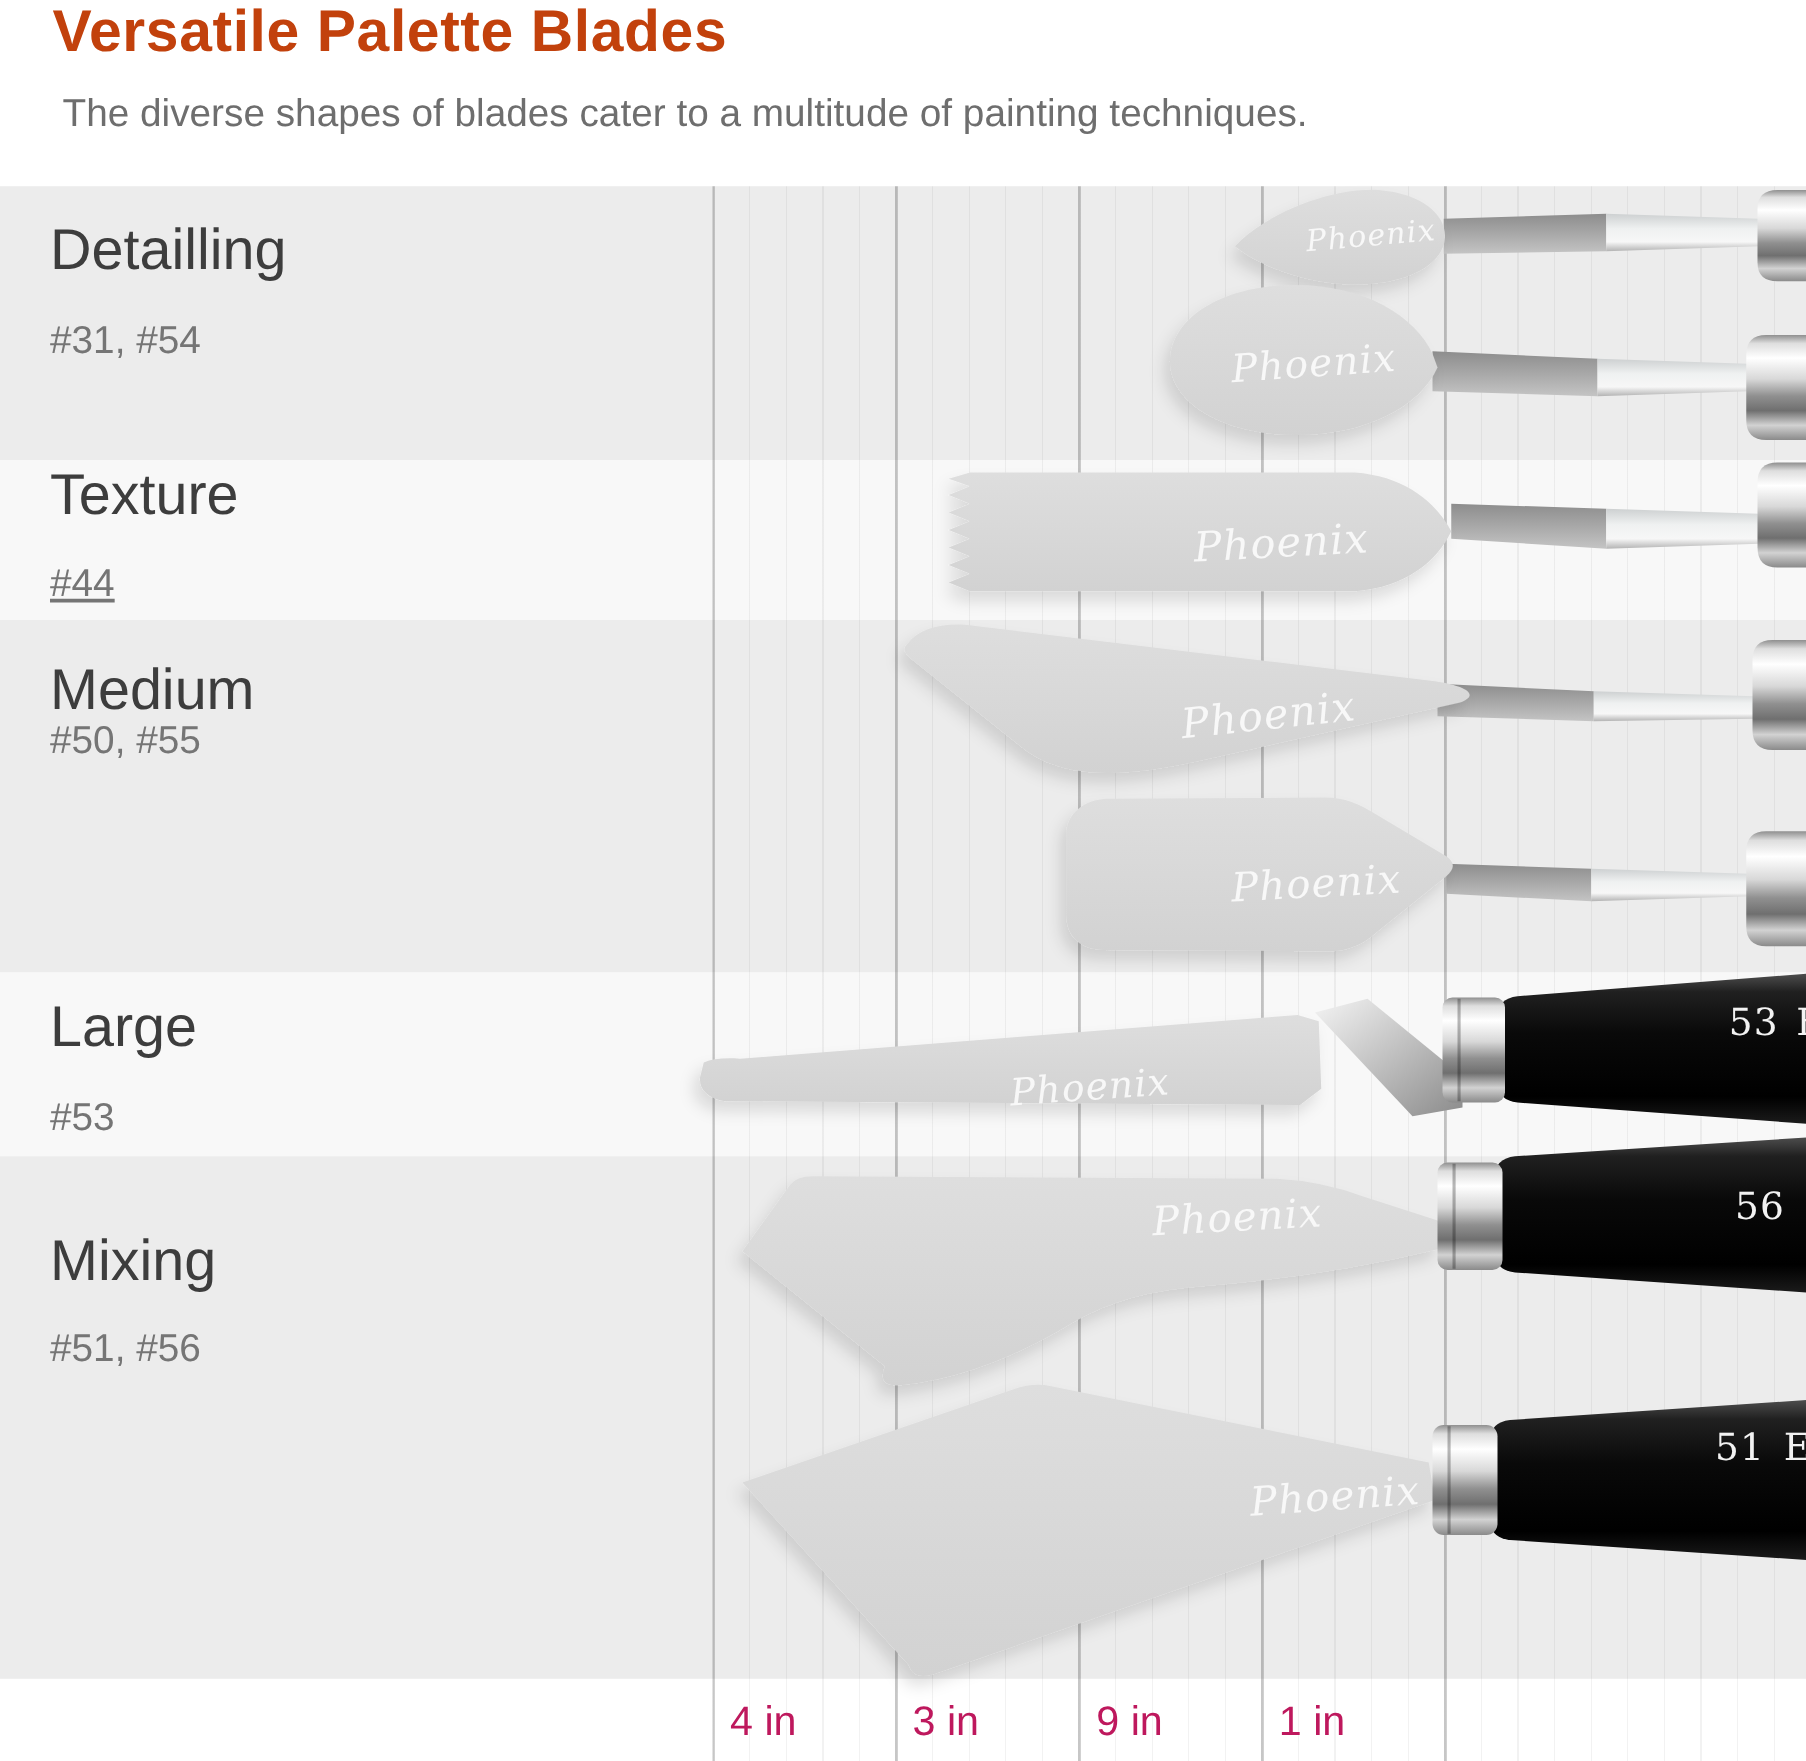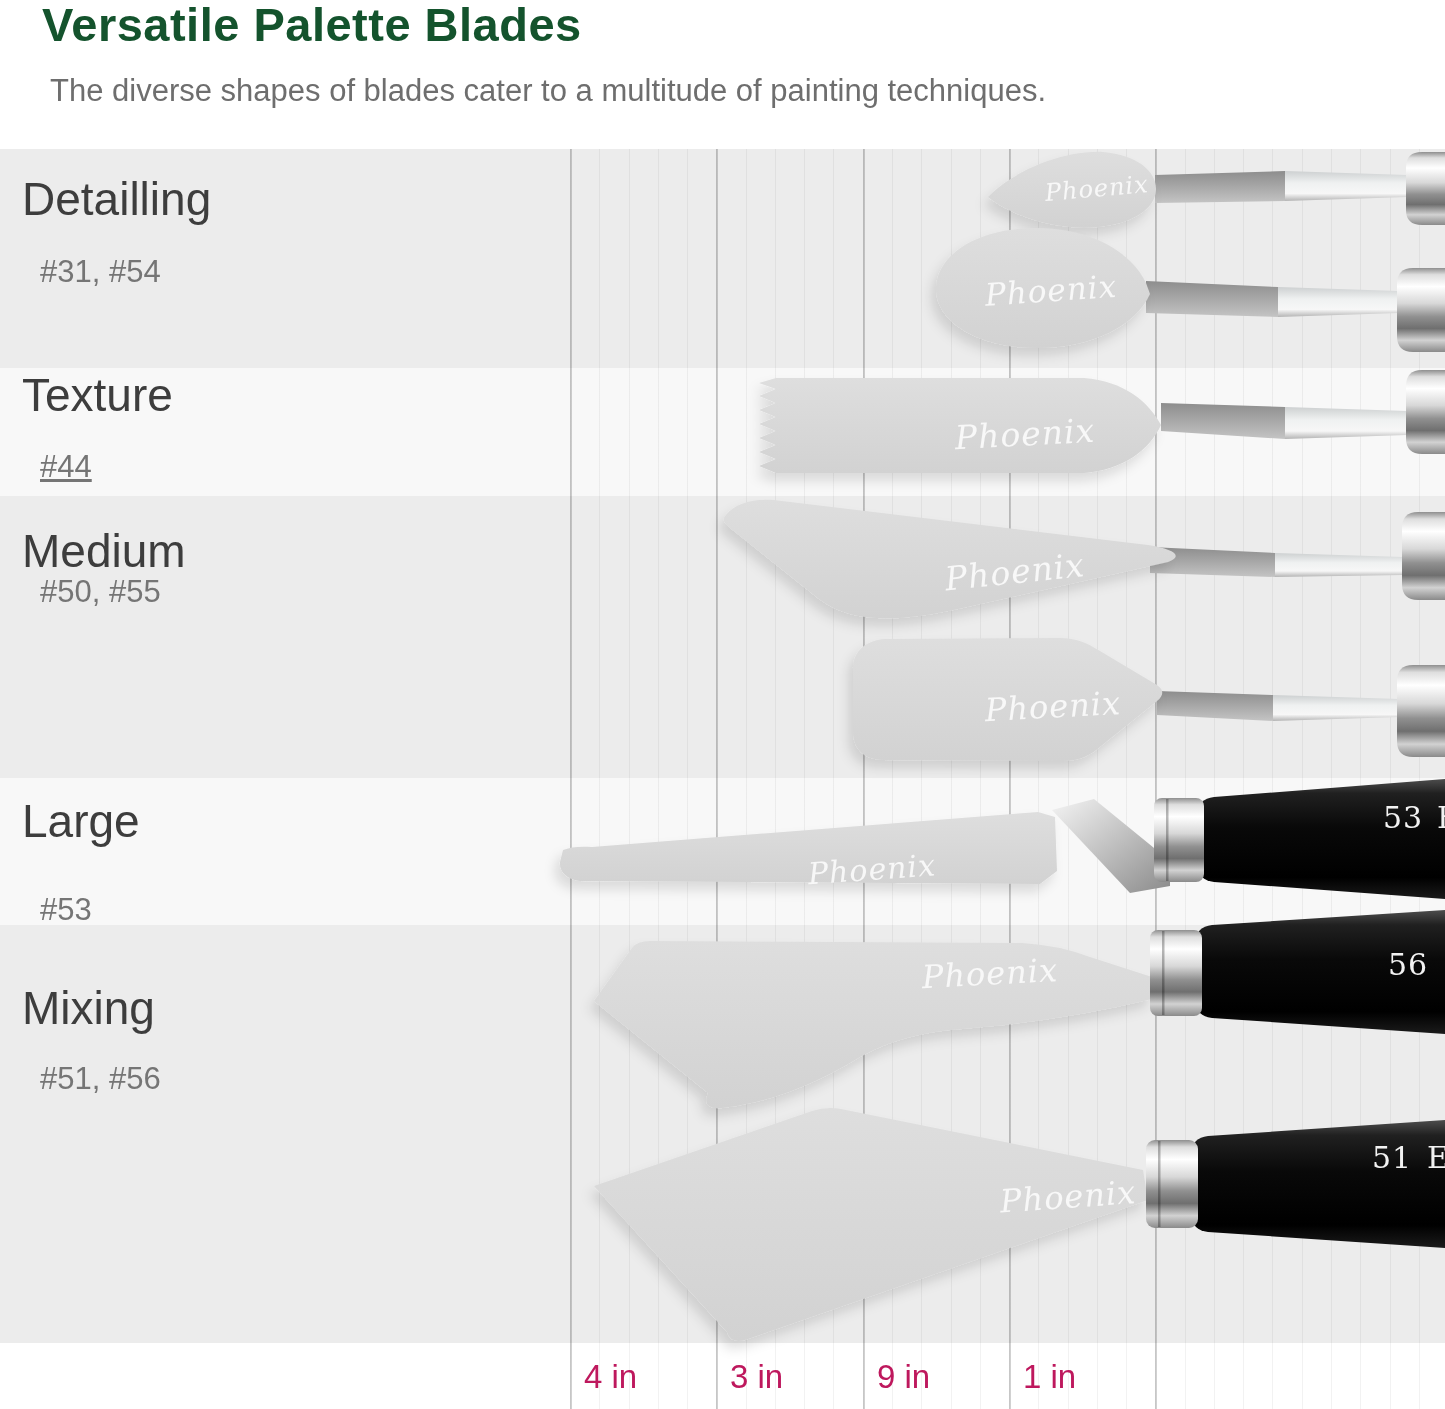--- a/index.html
+++ b/index.html
@@ -3,21 +3,21 @@
 <meta charset="utf-8">
 <style>
   html,body{margin:0;padding:0;background:#ffffff;}
   #stage{
     position:relative;width:1445px;height:1409px;overflow:hidden;
     background:#ffffff;font-family:"Liberation Sans",sans-serif;
   }
   
   .title{
     position:absolute;left:42px;top:0px;font-size:47px;font-weight:bold;
-    color:#14532d;letter-spacing:.5px;line-height:1.05;text-align:center;
+    color:#c2410c;letter-spacing:.5px;line-height:1.05;text-align:center;
   }
   .subtitle{
     position:absolute;left:50px;top:74px;font-size:31px;font-weight:400;
     color:#6e6e6e;line-height:1.1;
   }
   
   .band{position:absolute;left:0;width:1445px;}
   .band.gray{background:#ececec;}
   .band.light{background:#f8f8f8;}
   .b1{top:149px;height:219px;}
@@ -32,26 +32,26 @@
       rgba(0,0,0,0.05) 0px,rgba(0,0,0,0.05) 1px,
       transparent 1px,transparent 29.27px);
   }
   .grid-major{
     position:absolute;left:570px;top:149px;width:589px;height:1260px;
     background:repeating-linear-gradient(90deg,
       rgba(0,0,0,0.18) 0px,rgba(0,0,0,0.18) 2px,
       transparent 2px,transparent 146.35px);
   }
   
-  .cat-label{position:absolute;left:22px;font-size:46px;color:#3d3d3d;line-height:1;}
+  .cat-label{position:absolute;left:40px;font-size:46px;color:#3d3d3d;line-height:1;}
   .cat-models{position:absolute;left:40px;font-size:31px;color:#757575;line-height:1;}
   .c1l{top:176px;} .c1m{top:256px;}
   .c2l{top:372px;} .c2m{top:451px;text-decoration:underline;}
   .c3l{top:528px;} .c3m{top:576px;text-align:right;}
-  .c4l{top:798px;} .c4m{top:878px;margin-top:16px;}
+  .c4l{top:798px;} .c4m{top:878px;}
   .c5l{top:985px;} .c5m{top:1063px;}
   
   .ruler-label{position:absolute;top:1360px;font-size:33px;color:#be185d;line-height:1;}
   .r4{left:584px;} .r3{left:730px;} .r2{left:877px;} .r1{left:1023px;}
   
   #knives{position:absolute;left:0;top:0;width:1445px;height:1409px;}
   .logo-text{
     font-family:"DejaVu Serif",serif;font-style:italic;fill:#fbfbfb;opacity:.92;
     letter-spacing:1px;
   }

